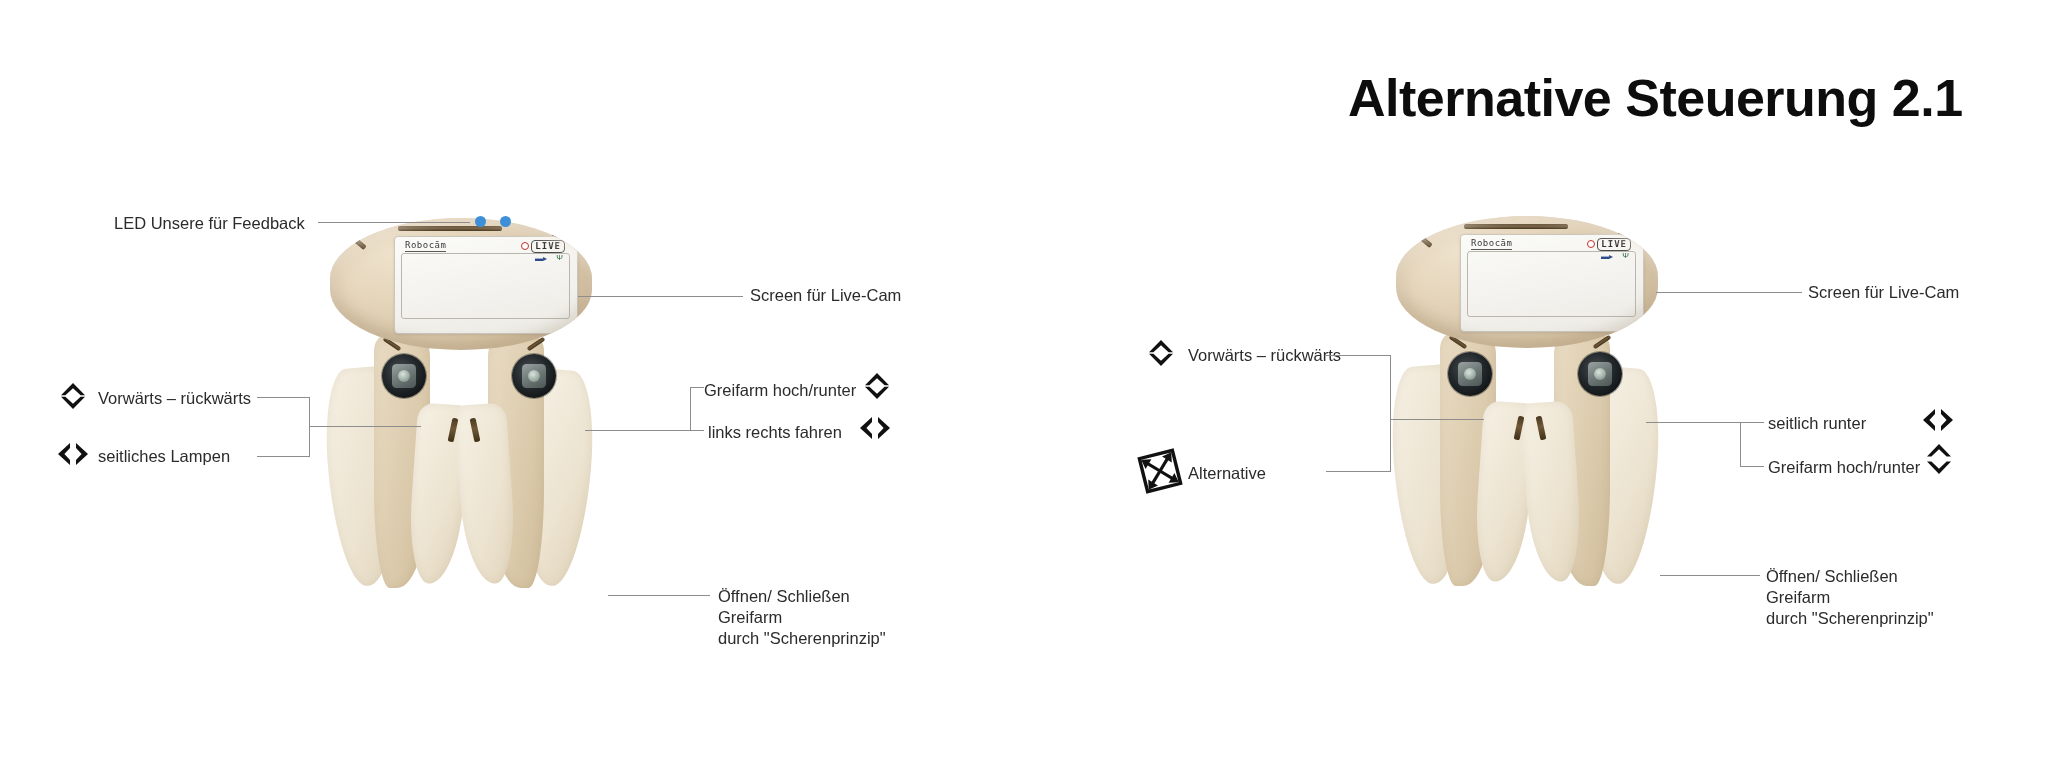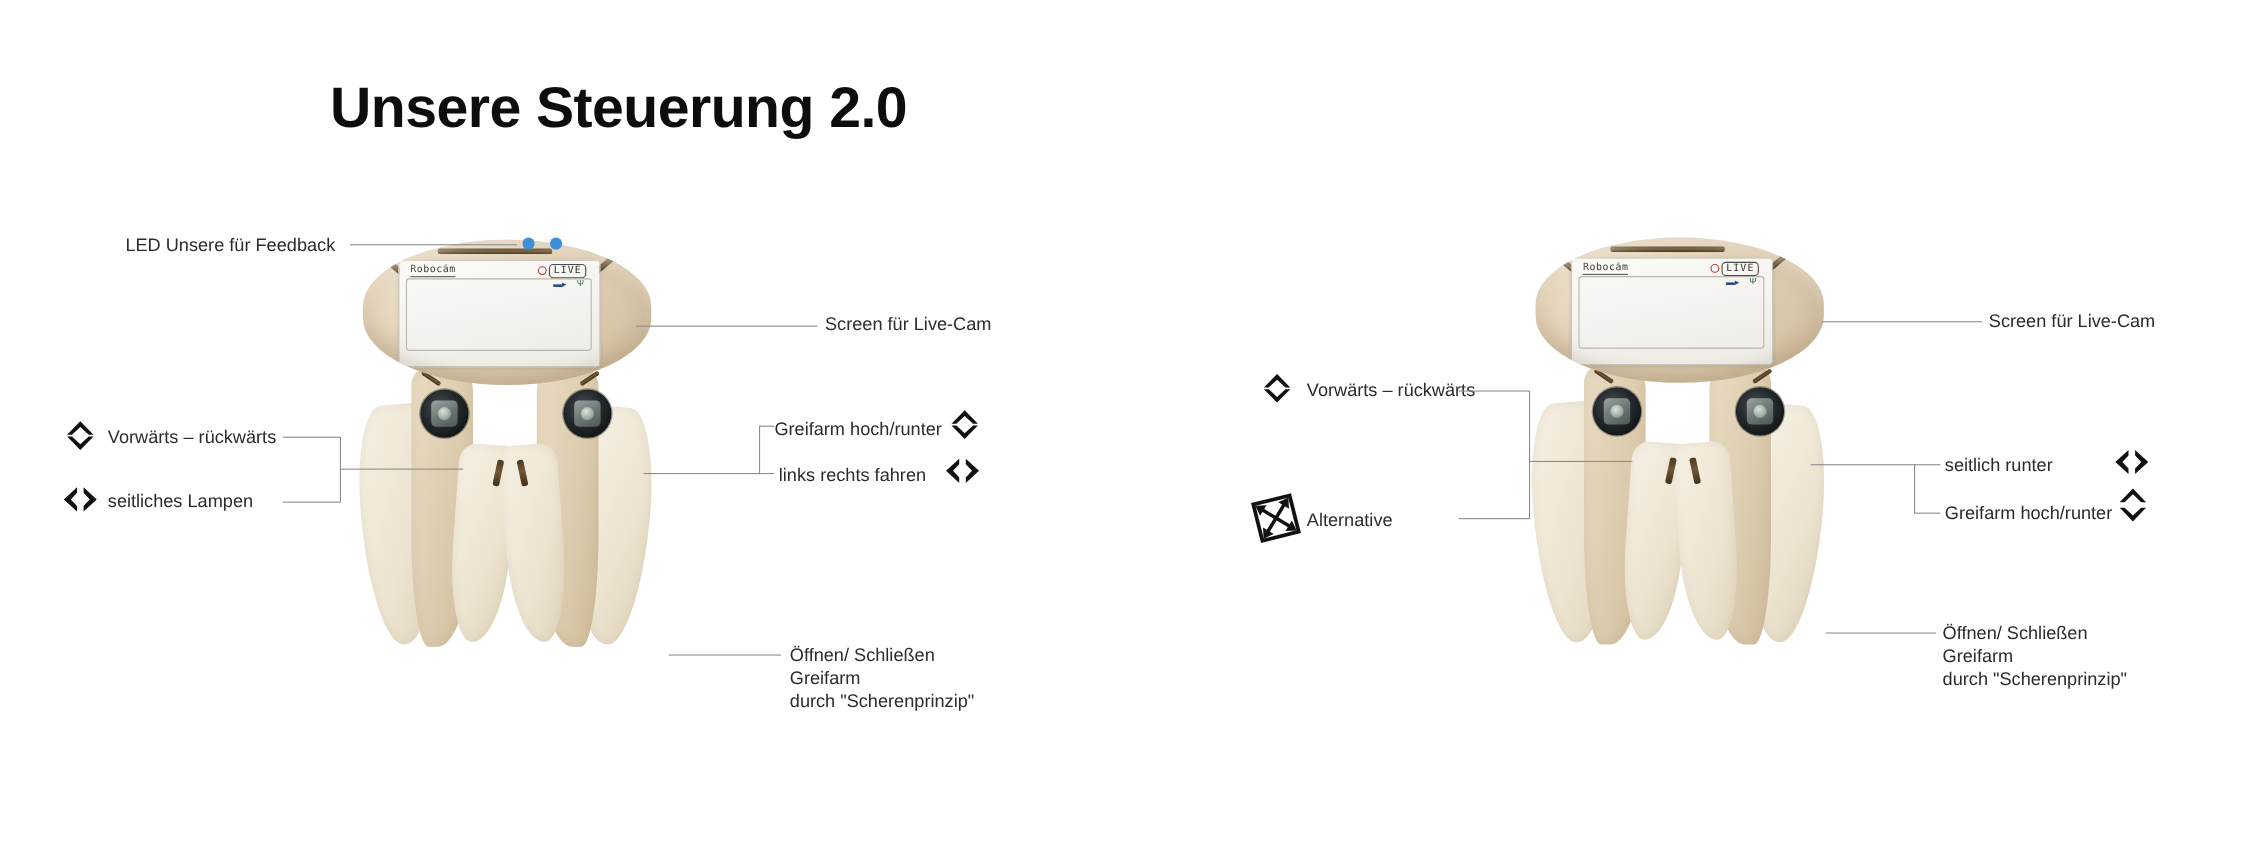--- a/index.html
+++ b/index.html
@@ -84,20 +84,21 @@
     box-shadow: inset 0 -6px 14px rgba(120,96,62,0.18),
                 inset 0 5px 12px rgba(255,250,240,0.5);
   }
   .dev-screen {
     position: absolute;
     background: linear-gradient(170deg,#fbfbf8 0%, #f3f2ee 55%, #ebeae4 100%);
     border: 1px solid #c9c6bd;
     border-radius: 4px;
     box-shadow: 0 1px 3px rgba(0,0,0,0.10);
     overflow: hidden;
+    margin-left: 32px;
   }
   .dev-screen-inner {
     position: absolute;
     left: 6px; right: 7px; top: 16px; bottom: 14px;
     border: 1px solid #b9b6ae;
     border-radius: 3px;
   }
   .dev-brand {
     position: absolute;
     left: 10px; top: 3px;
@@ -105,21 +106,21 @@
     font-size: 9px;
     letter-spacing: 0.5px;
     color: #3b3b3b;
     border-bottom: 1px solid #5a5a5a;
     padding-bottom: 1px;
   }
   .dev-live {
     position: absolute;
     font-family: "DejaVu Sans Mono", monospace;
     font-size: 9px;
-    font-weight: normal;
+    font-weight: bold;
     letter-spacing: 1px;
     color: #303030;
     border: 1px solid #4a4a4a;
     border-radius: 4px;
     padding: 0 3px;
     line-height: 11px;
   }
   .dev-rec {
     position: absolute;
     width: 6px; height: 6px;
@@ -176,22 +177,22 @@
     width: 11px; height: 11px;
     border-radius: 50%;
     filter: blur(0.35px);
   }
 </style>
 </head>
 <body>
 
 <div class="slide">
 
-  <div class="title" id="title-left">Unsere Steuerung 2.0</div>
-
+
+  <div class="title" id="title-right">Alternative Steuerung 2.1</div>
 
   <div class="device" style="left:330px; top:218px; width:360px; height:400px;">
 
     <div class="dev-claw" style="left:-1px; top:150px; width:62px; height:218px;
                 border-radius: 46% 10% 56% 50% / 48% 8% 52% 60%;
                 transform: rotate(-5deg);"></div>
     <div class="dev-claw" style="left:198px; top:152px; width:62px; height:216px;
                 border-radius: 10% 46% 50% 56% / 8% 48% 60% 52%;
                 transform: rotate(5deg);"></div>
 

